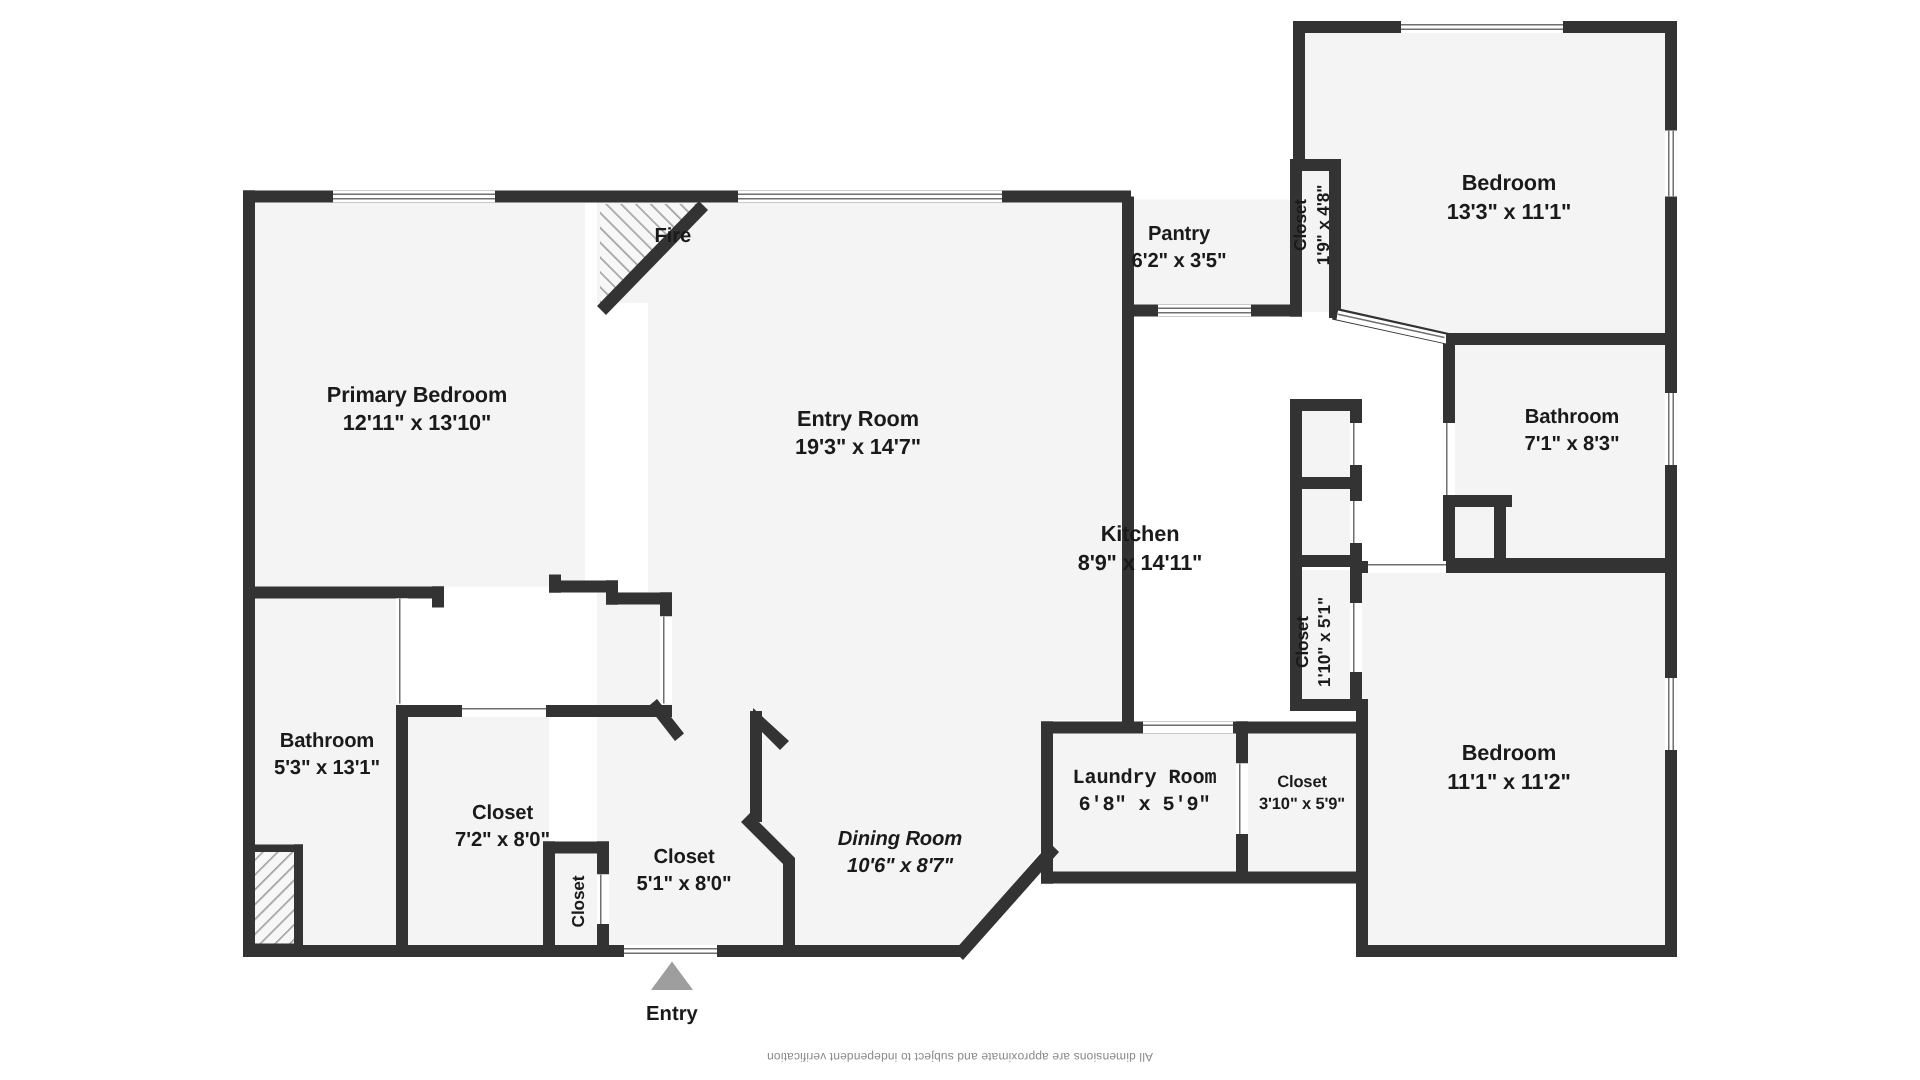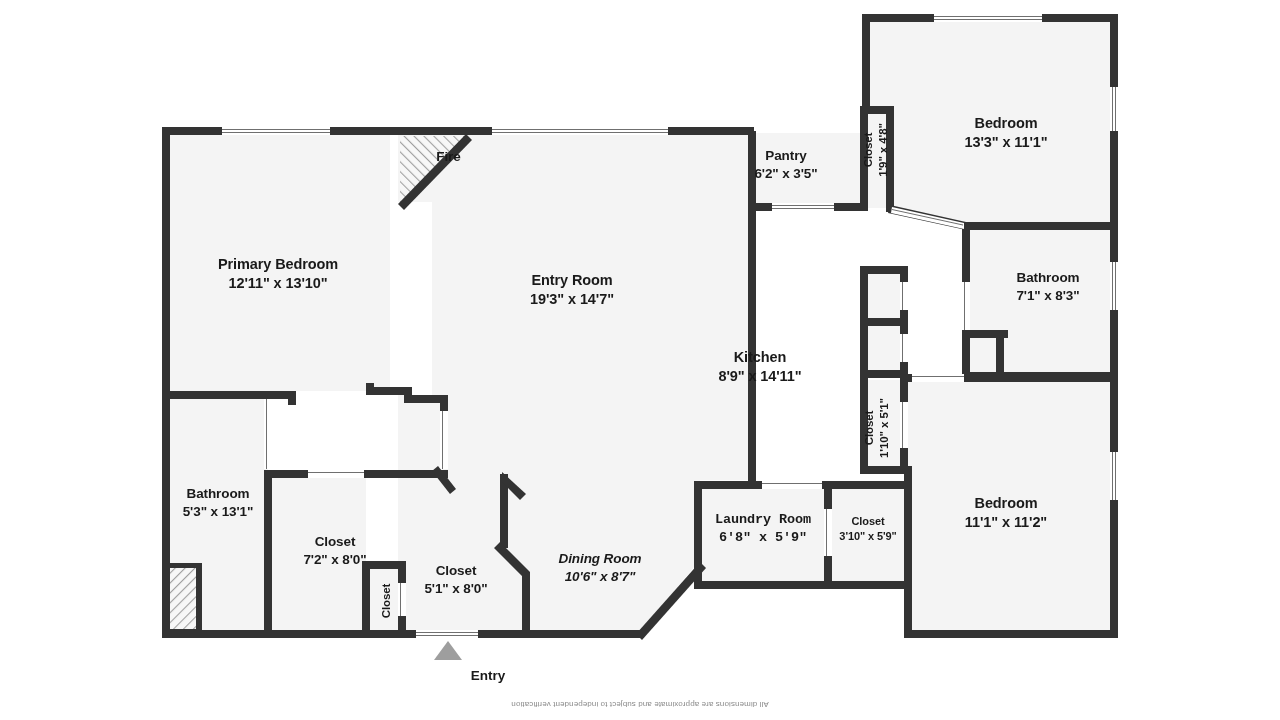--- a/index.html
+++ b/index.html
@@ -51,21 +51,20 @@
   .size-md { font-size: 13.5px; }
   .size-sm { font-size: 11.5px; }
   .size-xs { font-size: 11px; }
   .entry-label {
     position: absolute;
     font-size: 13.5px;
     font-weight: bold;
     color: #1a1a1a;
     transform: translate(-50%, 0);
     white-space: nowrap;
-    margin-left: 40px;
   }
   .disclaimer {
     position: absolute;
     left: 50%;
     top: 700px;
     transform: translate(-50%, 0) scale(-1, -1);
     font-size: 8px;
     color: #8a8a8a;
     white-space: nowrap;
     letter-spacing: 0.1px;

